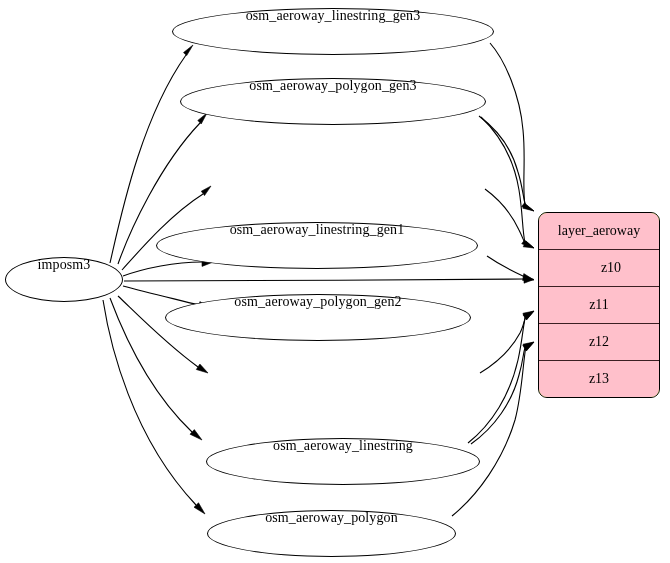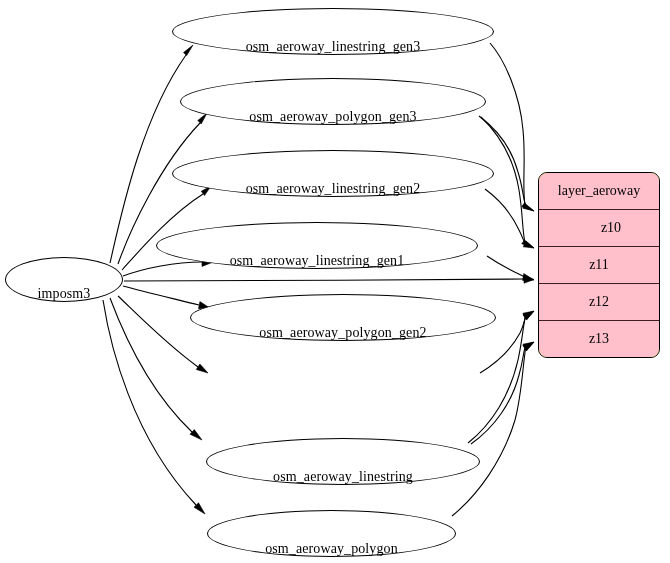--- a/index.html
+++ b/index.html
@@ -35,38 +35,39 @@
     stroke: #000000;
     stroke-width: 0.6;
   }
   .ellipse-node {
     position: absolute;
     border: 1.1px solid #000000;
     border-radius: 50%;
     background: #ffffff;
     box-sizing: border-box;
     display: flex;
-    align-items: flex-end;
+    align-items: flex-start;
     justify-content: center;
   }
   .ellipse-label {
     font-family: "Liberation Serif", "DejaVu Serif", serif;
     font-size: 14px;
     color: #000000;
     white-space: nowrap;
     line-height: 1;
     letter-spacing: 0.1px;
   }
   #table-node {
     position: absolute;
     box-sizing: border-box;
     border: 1.1px solid #000000;
     border-radius: 9px;
     overflow: hidden;
     background: #84cc16;
+    margin-top: 40px;
   }
   .table-row {
     box-sizing: border-box;
     display: flex;
     align-items: center;
     justify-content: center;
     background: #ffc0cb;
     border-bottom: 1.1px solid #3b1f23;
     font-family: "Liberation Serif", "DejaVu Serif", serif;
     font-size: 14px;
@@ -162,29 +163,26 @@
   </div>
 
   <div class="ellipse-node" style="left:172px; top:8px; width:322px; height:47px;">
     <span class="ellipse-label">osm_aeroway_linestring_gen3</span>
   </div>
 
   <div class="ellipse-node" style="left:180px; top:78px; width:306px; height:47px;">
     <span class="ellipse-label">osm_aeroway_polygon_gen3</span>
   </div>
 
-  <div class="ellipse-node" style="left:172px; top:150px; width:322px; height:47px;">
-    <span class="ellipse-label">osm_aeroway_linestring_gen2</span>
-  </div>
 
   <div class="ellipse-node" style="left:156px; top:222px; width:322px; height:47px;">
     <span class="ellipse-label">osm_aeroway_linestring_gen1</span>
   </div>
 
-  <div class="ellipse-node" style="left:190px; top:294px; width:306px; height:47px;">
+  <div class="ellipse-node" style="left:165px; top:294px; width:306px; height:47px;">
     <span class="ellipse-label">osm_aeroway_polygon_gen2</span>
   </div>
 
 
   <div class="ellipse-node" style="left:206px; top:438px; width:274px; height:47px;">
     <span class="ellipse-label">osm_aeroway_linestring</span>
   </div>
 
   <div class="ellipse-node" style="left:207px; top:510px; width:249px; height:47px;">
     <span class="ellipse-label">osm_aeroway_polygon</span>

